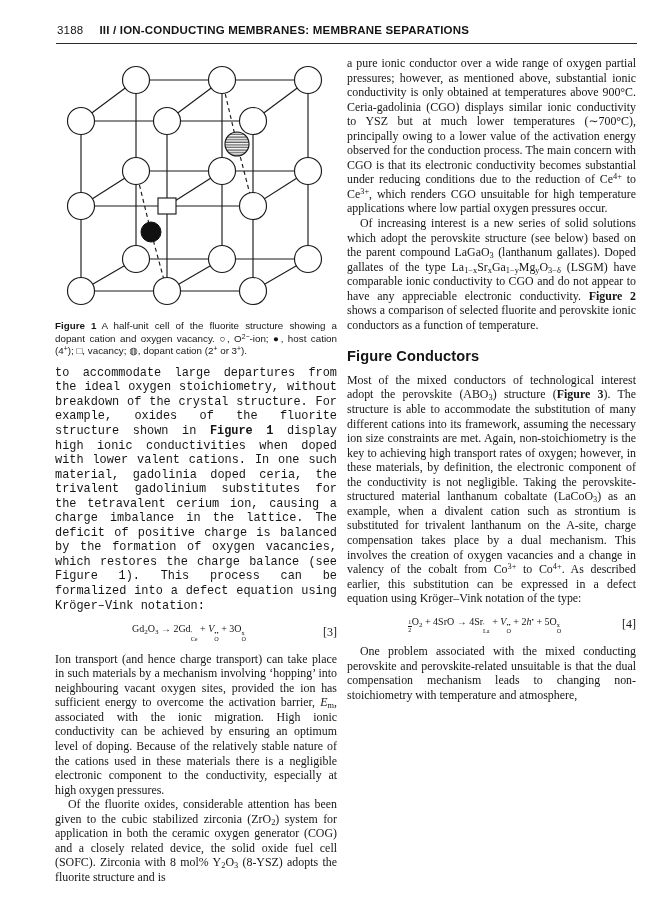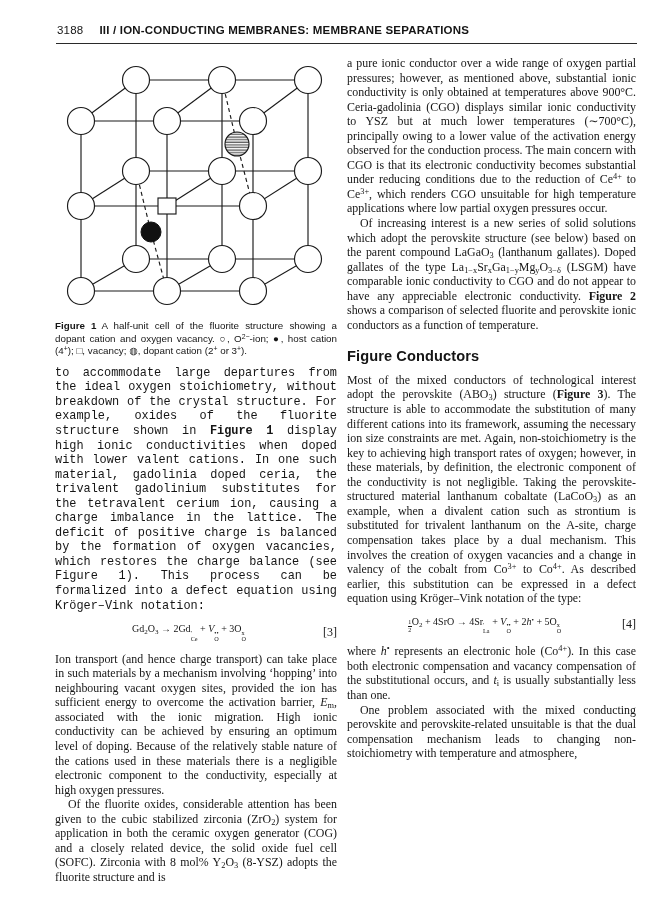--- a/index.html
+++ b/index.html
@@ -158,17 +158,16 @@
           </span> + <i>V</i><span class="ss">
             <span class="t">••</span>
             <span class="b">O</span>
           </span> + 2<i>h</i><sup>•</sup> + 5O<span class="ss">
             <span class="t">x</span>
             <span class="b">O</span>
           </span></span>
       <span class="eq-num">[4]</span>
     </div>
 
-    <p class="body">where <i>h</i><sup>•</sup> represents an electronic hole (Co<sup>4+</sup>). In this case both electronic compensation and vacancy compensation of the substitutional occurs, and <i>t</i><sub>i</sub> is usually substantially less than one.</p>
     <p class="body indent">One problem associated with the mixed conducting perovskite and perovskite-related unsuitable is that the dual compensation mechanism leads to changing non-stoichiometry with temperature and atmosphere,</p>
   </div>
 
 </div>
 
 </body></html>

